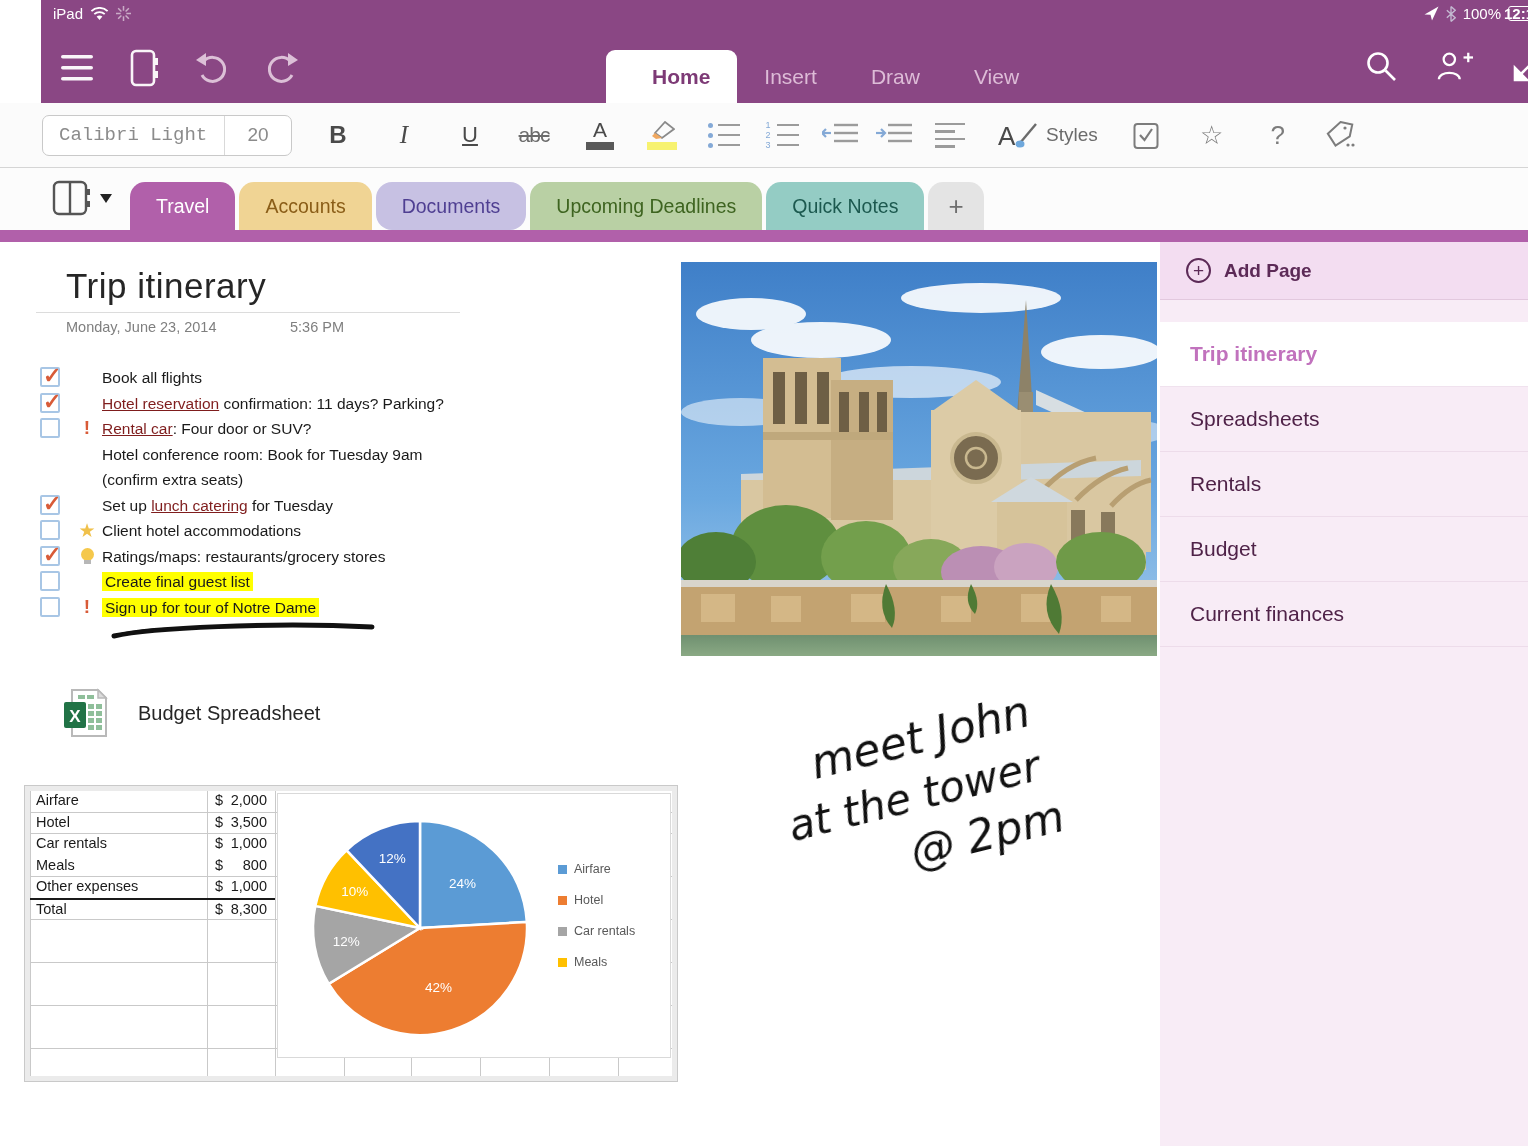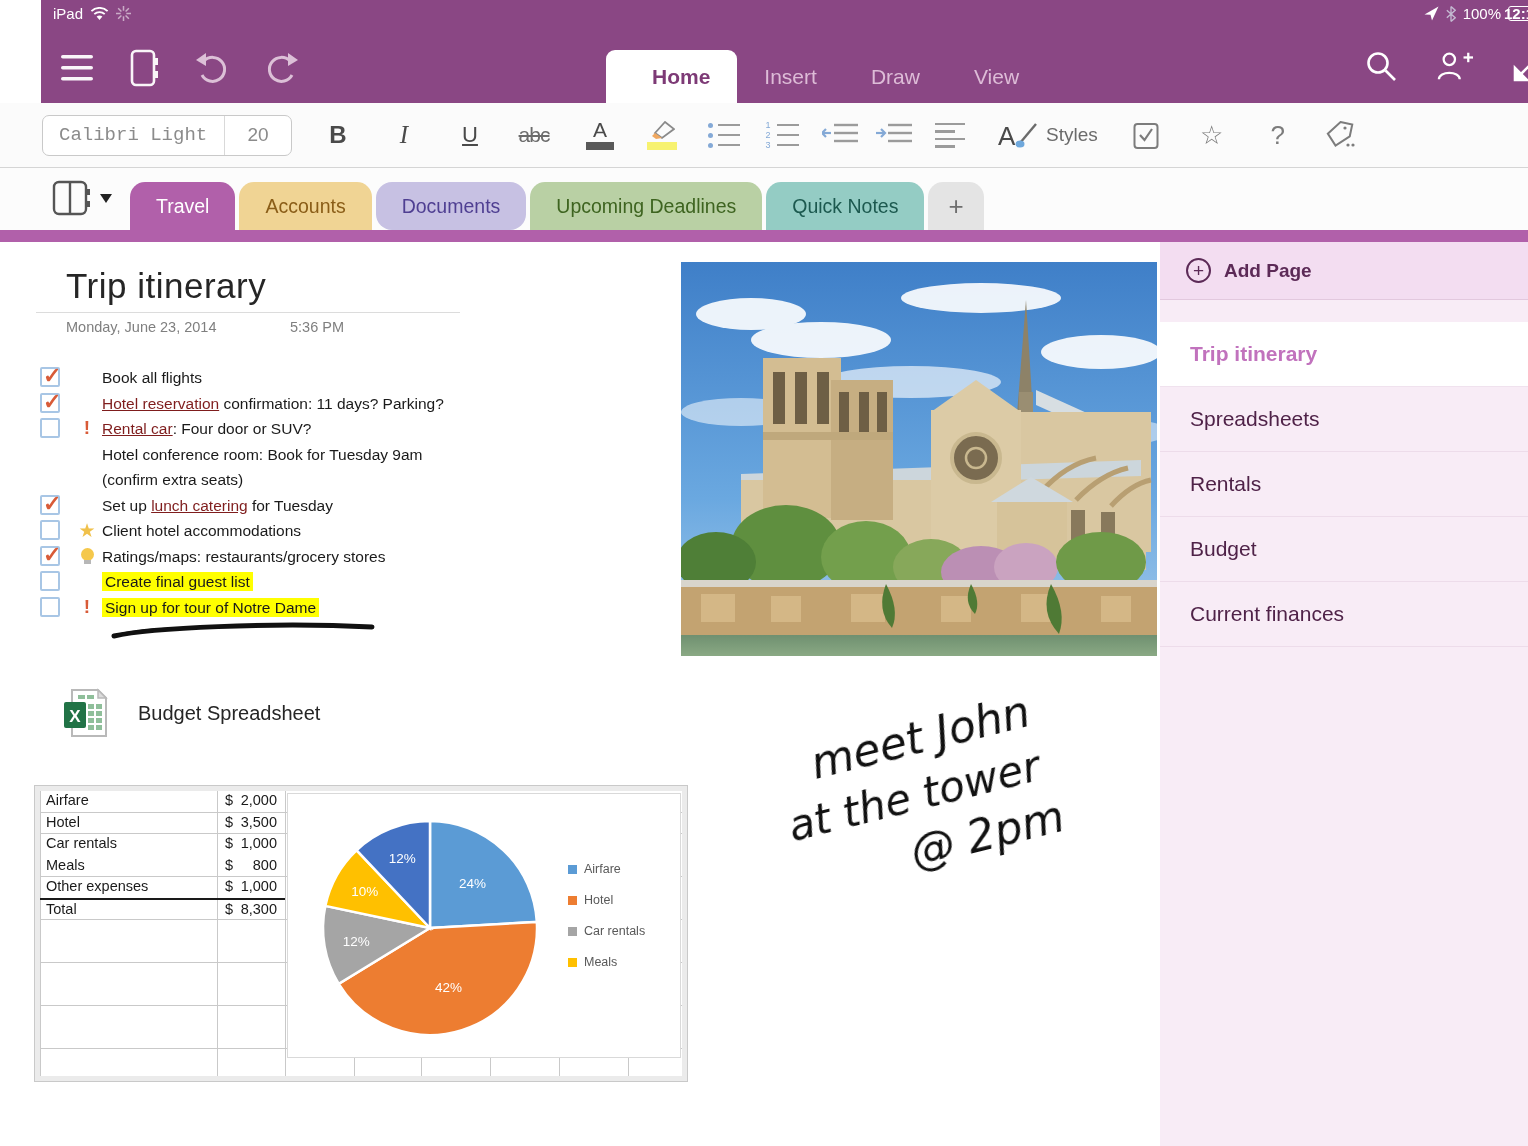--- a/index.html
+++ b/index.html
@@ -98,21 +98,21 @@
   .hl { background:#ffff00; padding:1px 3px; }
 
   .ink-underline { position:absolute; left:110px; top:378px; }
 
   .photo { position:absolute; left:681px; top:20px; width:476px; height:394px; cursor:pointer; }
 
   .attach { position:absolute; left:62px; top:446px; display:flex; align-items:center; gap:30px; cursor:pointer; }
   .attach .alabel { font-size:20px; color:#262626; }
 
   
-  .embed { position:absolute; left:34px; top:543px; width:654px; height:297px; background:#ebebeb;
+  .embed { position:absolute; left:24px; top:543px; width:654px; height:297px; background:#ebebeb;
            border:1px solid #c9c9c9; padding:5px; }
   .sheet { position:relative; width:642px; height:285px; background:#fff; overflow:hidden; }
   .grid-rows { position:absolute; inset:0;
     background:repeating-linear-gradient(to bottom, transparent 0, transparent 20.5px, #c9c9c9 20.5px, #c9c9c9 21.5px); }
   .vline { position:absolute; top:0; bottom:0; width:1px; background:#c9c9c9; }
   .vstub { position:absolute; top:250px; bottom:0; width:1px; background:#c9c9c9; }
   .srow { position:absolute; left:0; width:245px; height:21.5px; display:flex; font-size:14.5px; color:#1a1a1a; }
   .srow .lbl { width:177px; padding:1px 0 0 6px; }
   .srow .cur { width:14px; padding-top:1px; padding-left:8px; }
   .srow .amt { flex:1; text-align:right; padding:1px 8px 0 0; }

